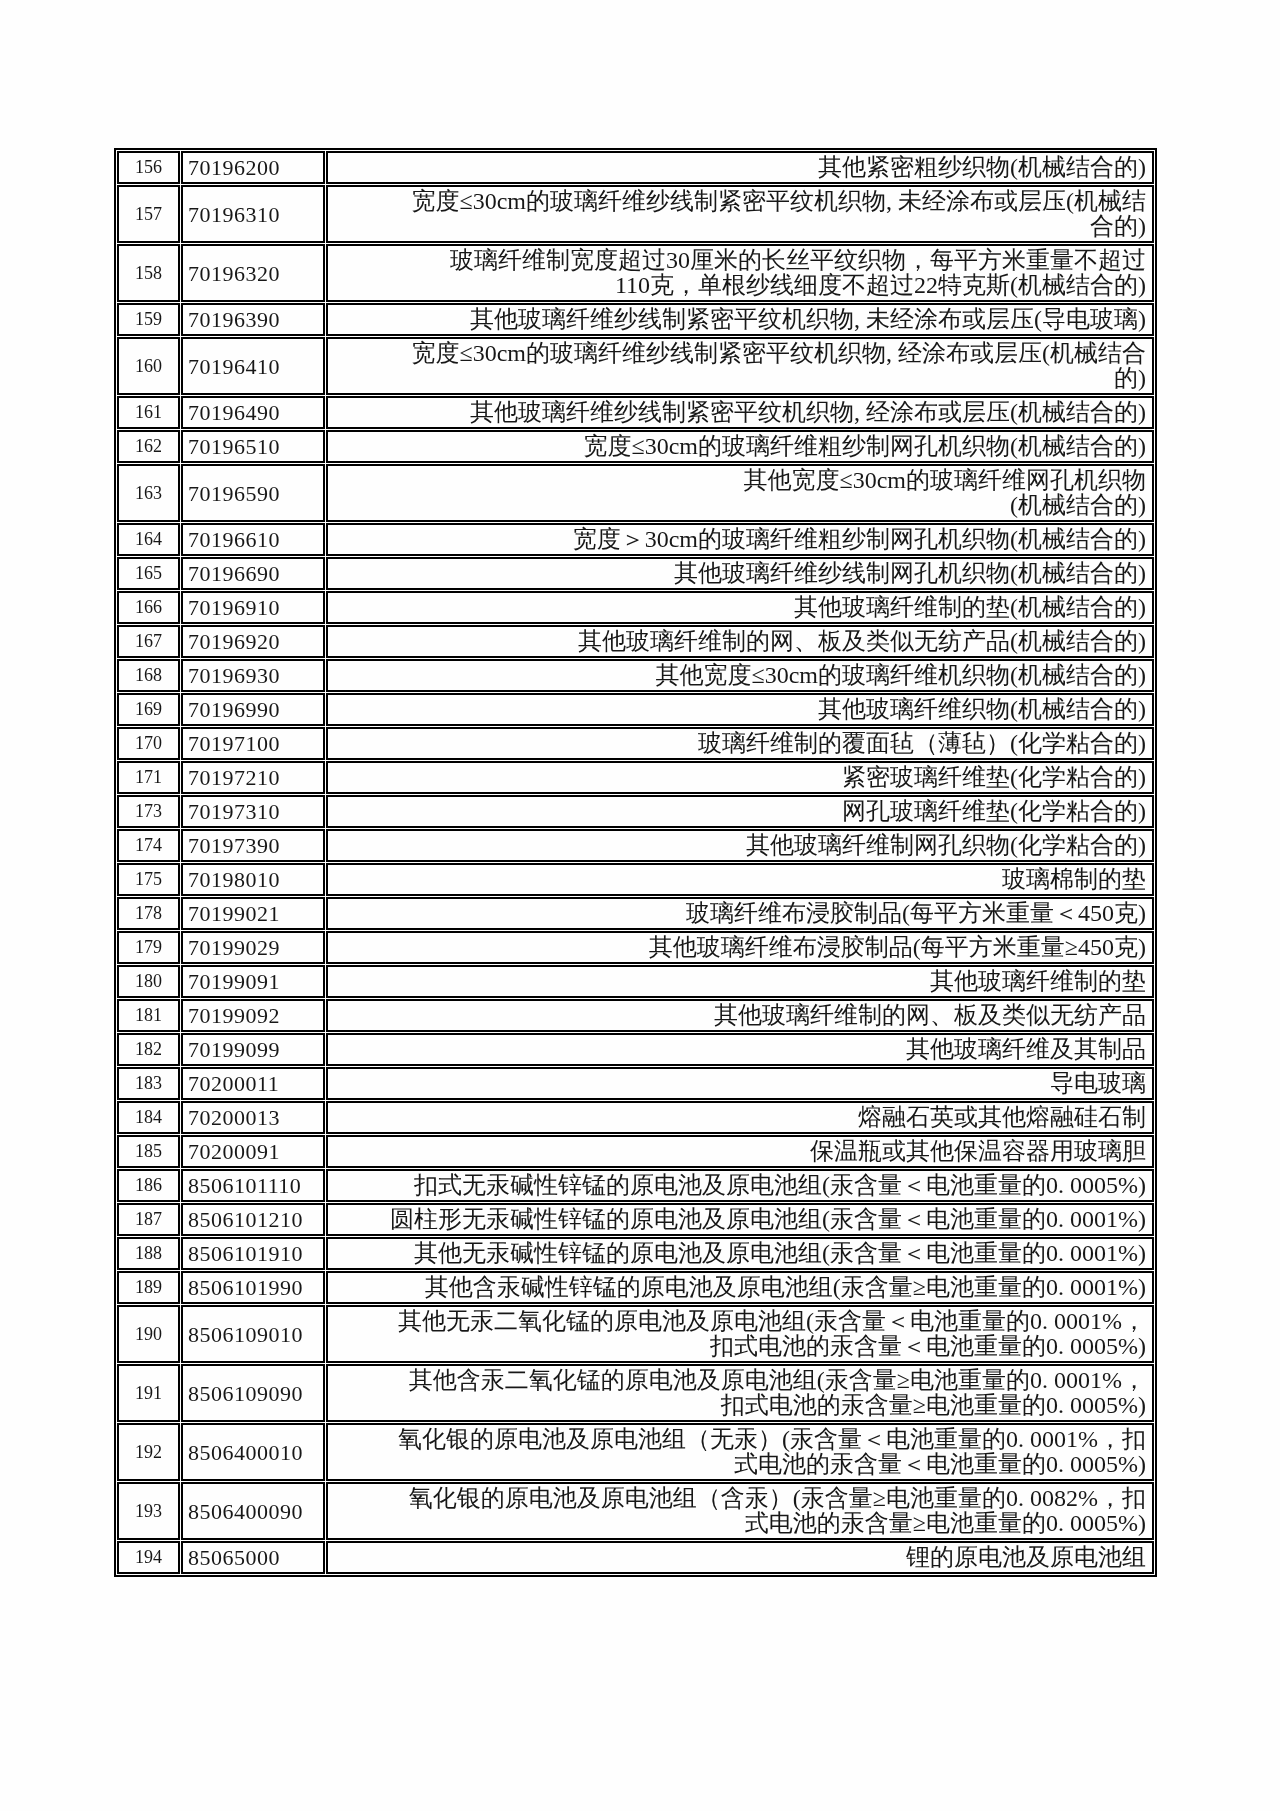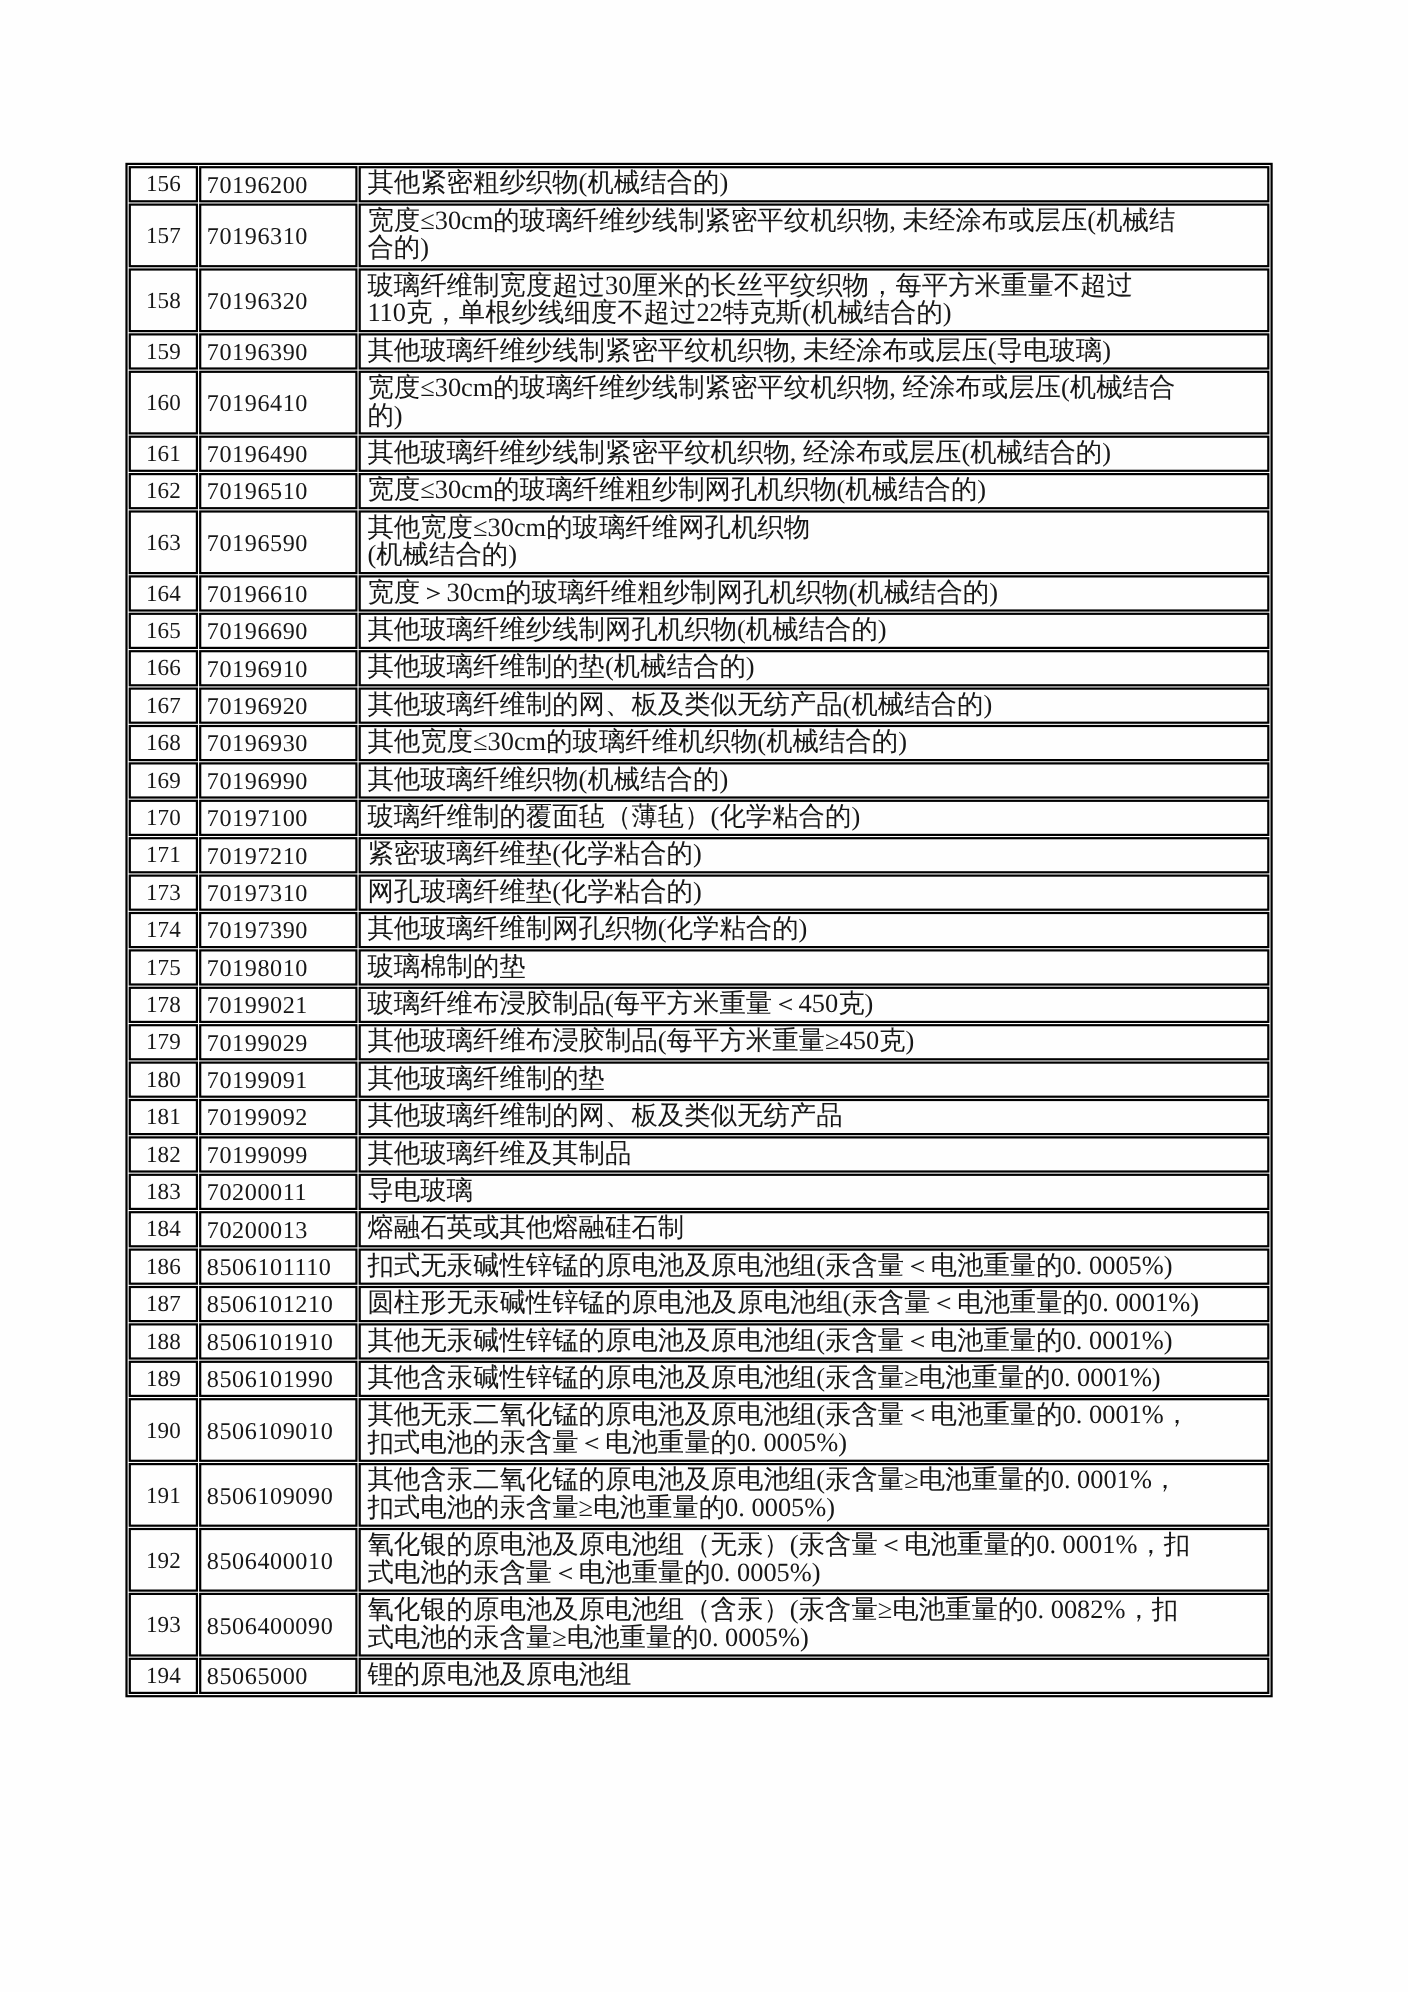--- a/index.html
+++ b/index.html
@@ -34,37 +34,38 @@
   col.c-code { width: 144px; }
   td {
     border: 2px solid #000;
     box-sizing: border-box;
     vertical-align: middle;
     color: #171717;
     overflow: hidden;
   }
   td.num {
     text-align: center;
-    font-size: 21px;
+    font-size: 18px;
     line-height: 25px;
     padding: 1px 2px;
   }
   td.code {
     font-size: 22px;
     line-height: 25px;
     padding: 1px 2px 1px 5px;
     letter-spacing: 0.5px;
     white-space: nowrap;
     margin-top: 19px;
   }
   td.desc {
     font-size: 24px;
     line-height: 25px;
     padding: 2px 6px;
     white-space: pre-wrap;
+    text-align: right;
   }
 </style>
 </head>
 <body>
 
 <div class="page">
   <table class="hs-table">
     <colgroup>
       <col class="c-num">
       <col class="c-code">
@@ -227,20 +228,25 @@
     <td class="code">70200011</td>
     <td class="desc">导电玻璃</td>
   </tr>
 
   <tr>
     <td class="num">184</td>
     <td class="code">70200013</td>
     <td class="desc">熔融石英或其他熔融硅石制</td>
   </tr>
 
+  <tr>
+    <td class="num">185</td>
+    <td class="code">70200091</td>
+    <td class="desc">保温瓶或其他保温容器用玻璃胆</td>
+  </tr>
 
   <tr>
     <td class="num">186</td>
     <td class="code">8506101110</td>
     <td class="desc">扣式无汞碱性锌锰的原电池及原电池组(汞含量＜电池重量的0. 0005%)</td>
   </tr>
 
   <tr>
     <td class="num">187</td>
     <td class="code">8506101210</td>

